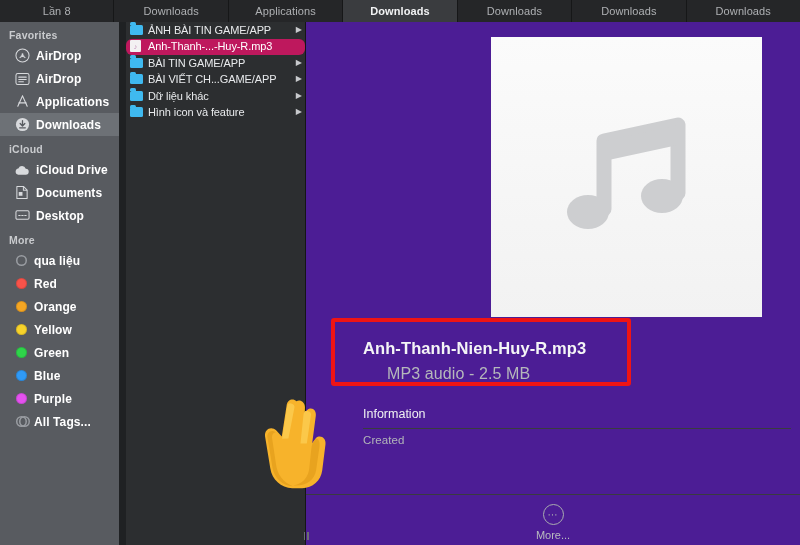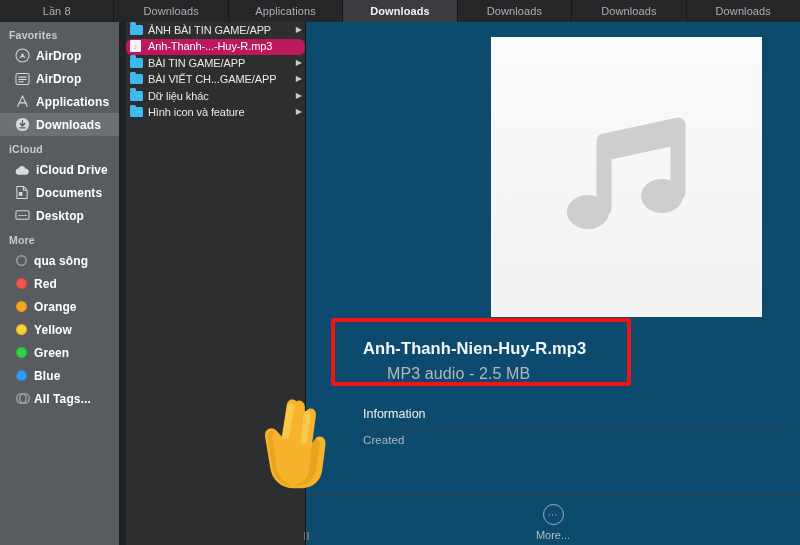--- a/index.html
+++ b/index.html
@@ -84,21 +84,21 @@
   }
   .mp3ico{
     width:11px;height:12px;background:#f3f1f2;border-radius:1px;position:relative;
     display:flex;align-items:center;justify-content:center;
   }
   .mp3ico span{font-size:7px;color:#c08fb8;line-height:1;}
 
   
   .preview{
     position:absolute;left:306px;top:22px;width:494px;height:523px;
-    background:#0c4a6e;overflow:hidden;
+    background:#4c1d95;overflow:hidden;
   }
   .thumb{
     position:absolute;left:185px;top:15px;width:271px;height:280px;
     background:linear-gradient(#fbfbfb,#f2f2f2);
   }
   .thumb svg{position:absolute;left:50%;top:50%;transform:translate(-50%,-50%);}
 
   .filehead{position:absolute;left:57px;top:316px;width:340px;}
   .fh-title{
     font-size:16.5px;font-weight:bold;color:#f4f5f6;letter-spacing:.1px;
@@ -237,41 +237,45 @@
           <svg width="15" height="13" viewBox="0 0 16 13">
             <rect x="1" y="1.5" width="14" height="9" rx="1.4" fill="none" stroke="#d8dadd" stroke-width="1.1"></rect>
             <path d="M4 6.5 h1.5 M7.2 6.5 h1.5 M10.4 6.5 h1.5" stroke="#d8dadd" stroke-width="1.2" stroke-linecap="round"></path>
           </svg>
         </span>
         <span class="sb-label">Desktop</span>
       </div>
       <div class="sb-section">More</div>
       <div class="sb-item tagrow">
         <span class="tag-dot hollow"></span>
-        <span class="sb-label">qua sông</span>
+        <span class="sb-label">qua liệu</span>
       </div>
       <div class="sb-item tagrow">
         <span class="tag-dot" style="background: rgb(248, 83, 74);"></span>
         <span class="sb-label">Red</span>
       </div>
       <div class="sb-item tagrow">
         <span class="tag-dot" style="background: rgb(245, 166, 35);"></span>
         <span class="sb-label">Orange</span>
       </div>
       <div class="sb-item tagrow">
         <span class="tag-dot" style="background: rgb(247, 211, 43);"></span>
         <span class="sb-label">Yellow</span>
       </div>
       <div class="sb-item tagrow">
         <span class="tag-dot" style="background: rgb(47, 212, 74);"></span>
         <span class="sb-label">Green</span>
       </div>
       <div class="sb-item tagrow">
         <span class="tag-dot" style="background: rgb(47, 154, 247);"></span>
         <span class="sb-label">Blue</span>
+      </div>
+      <div class="sb-item tagrow">
+        <span class="tag-dot" style="background: rgb(228, 81, 239);"></span>
+        <span class="sb-label">Purple</span>
       </div>
       <div class="sb-item tagrow">
         <span class="tag-dot dbl"></span>
         <span class="sb-label">All Tags...</span>
       </div>
     </div>
 
   <div class="gapcol"></div>
 
   <div class="filecol" id="filecol">

